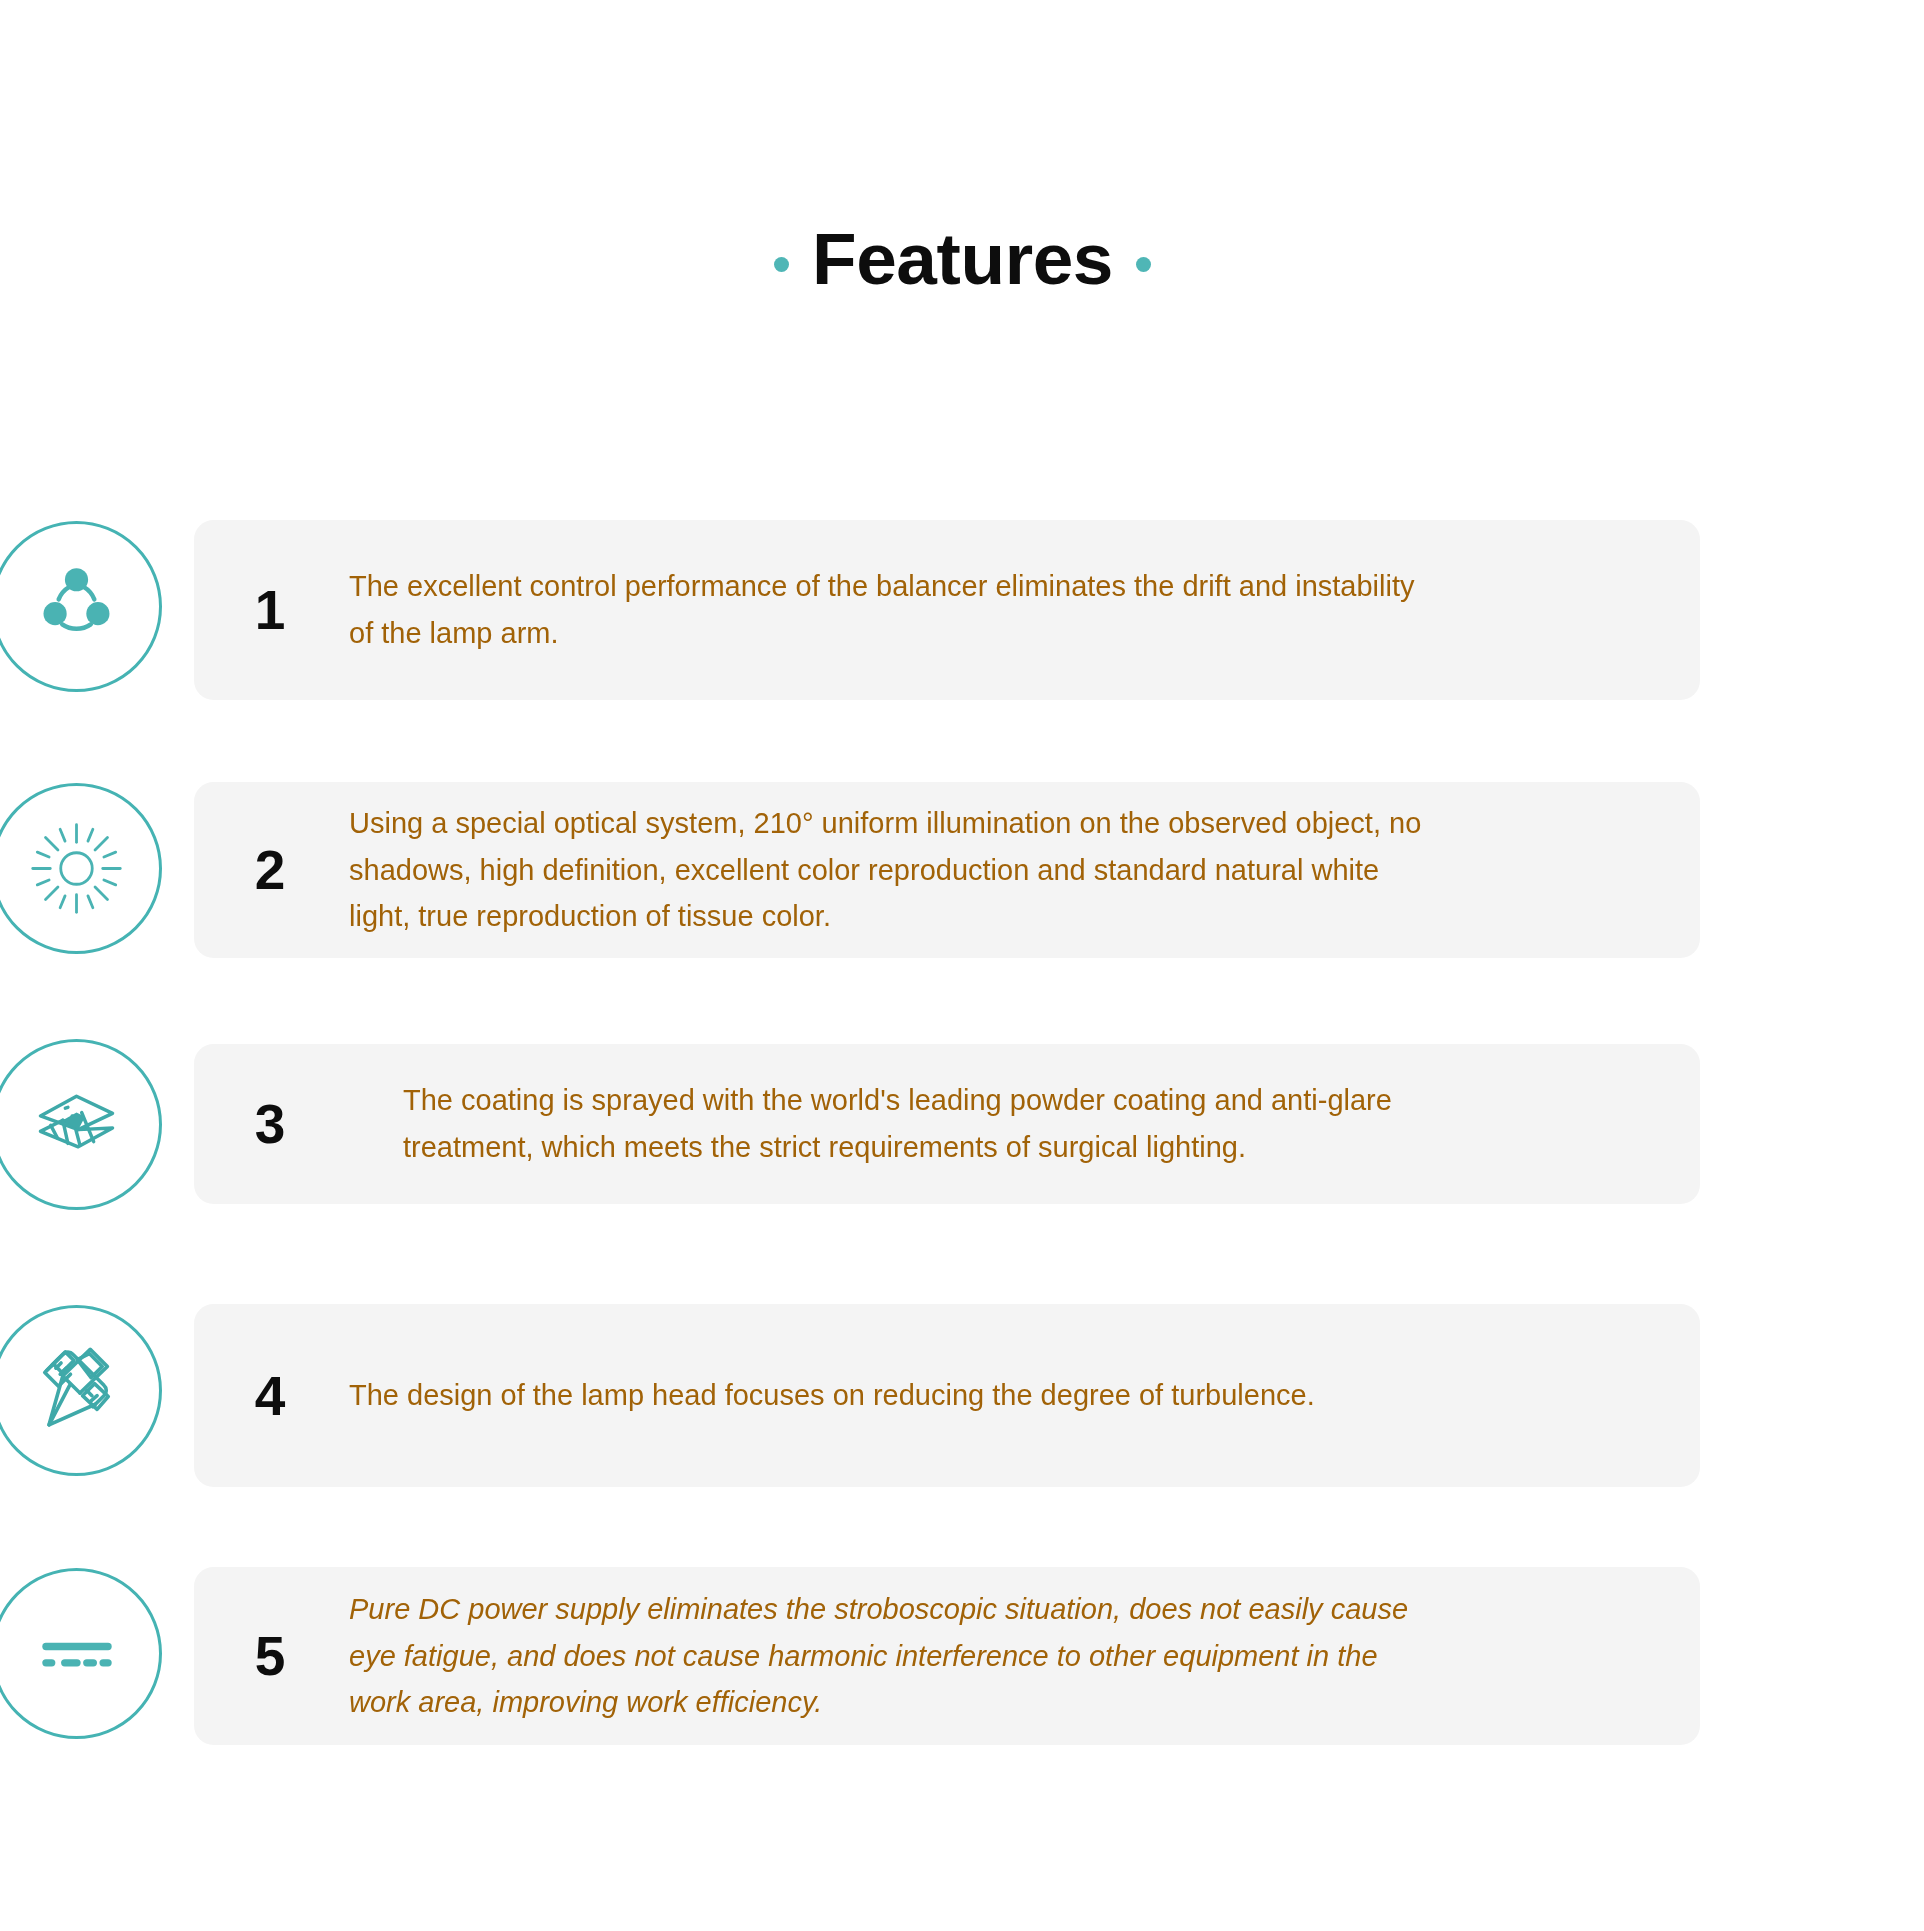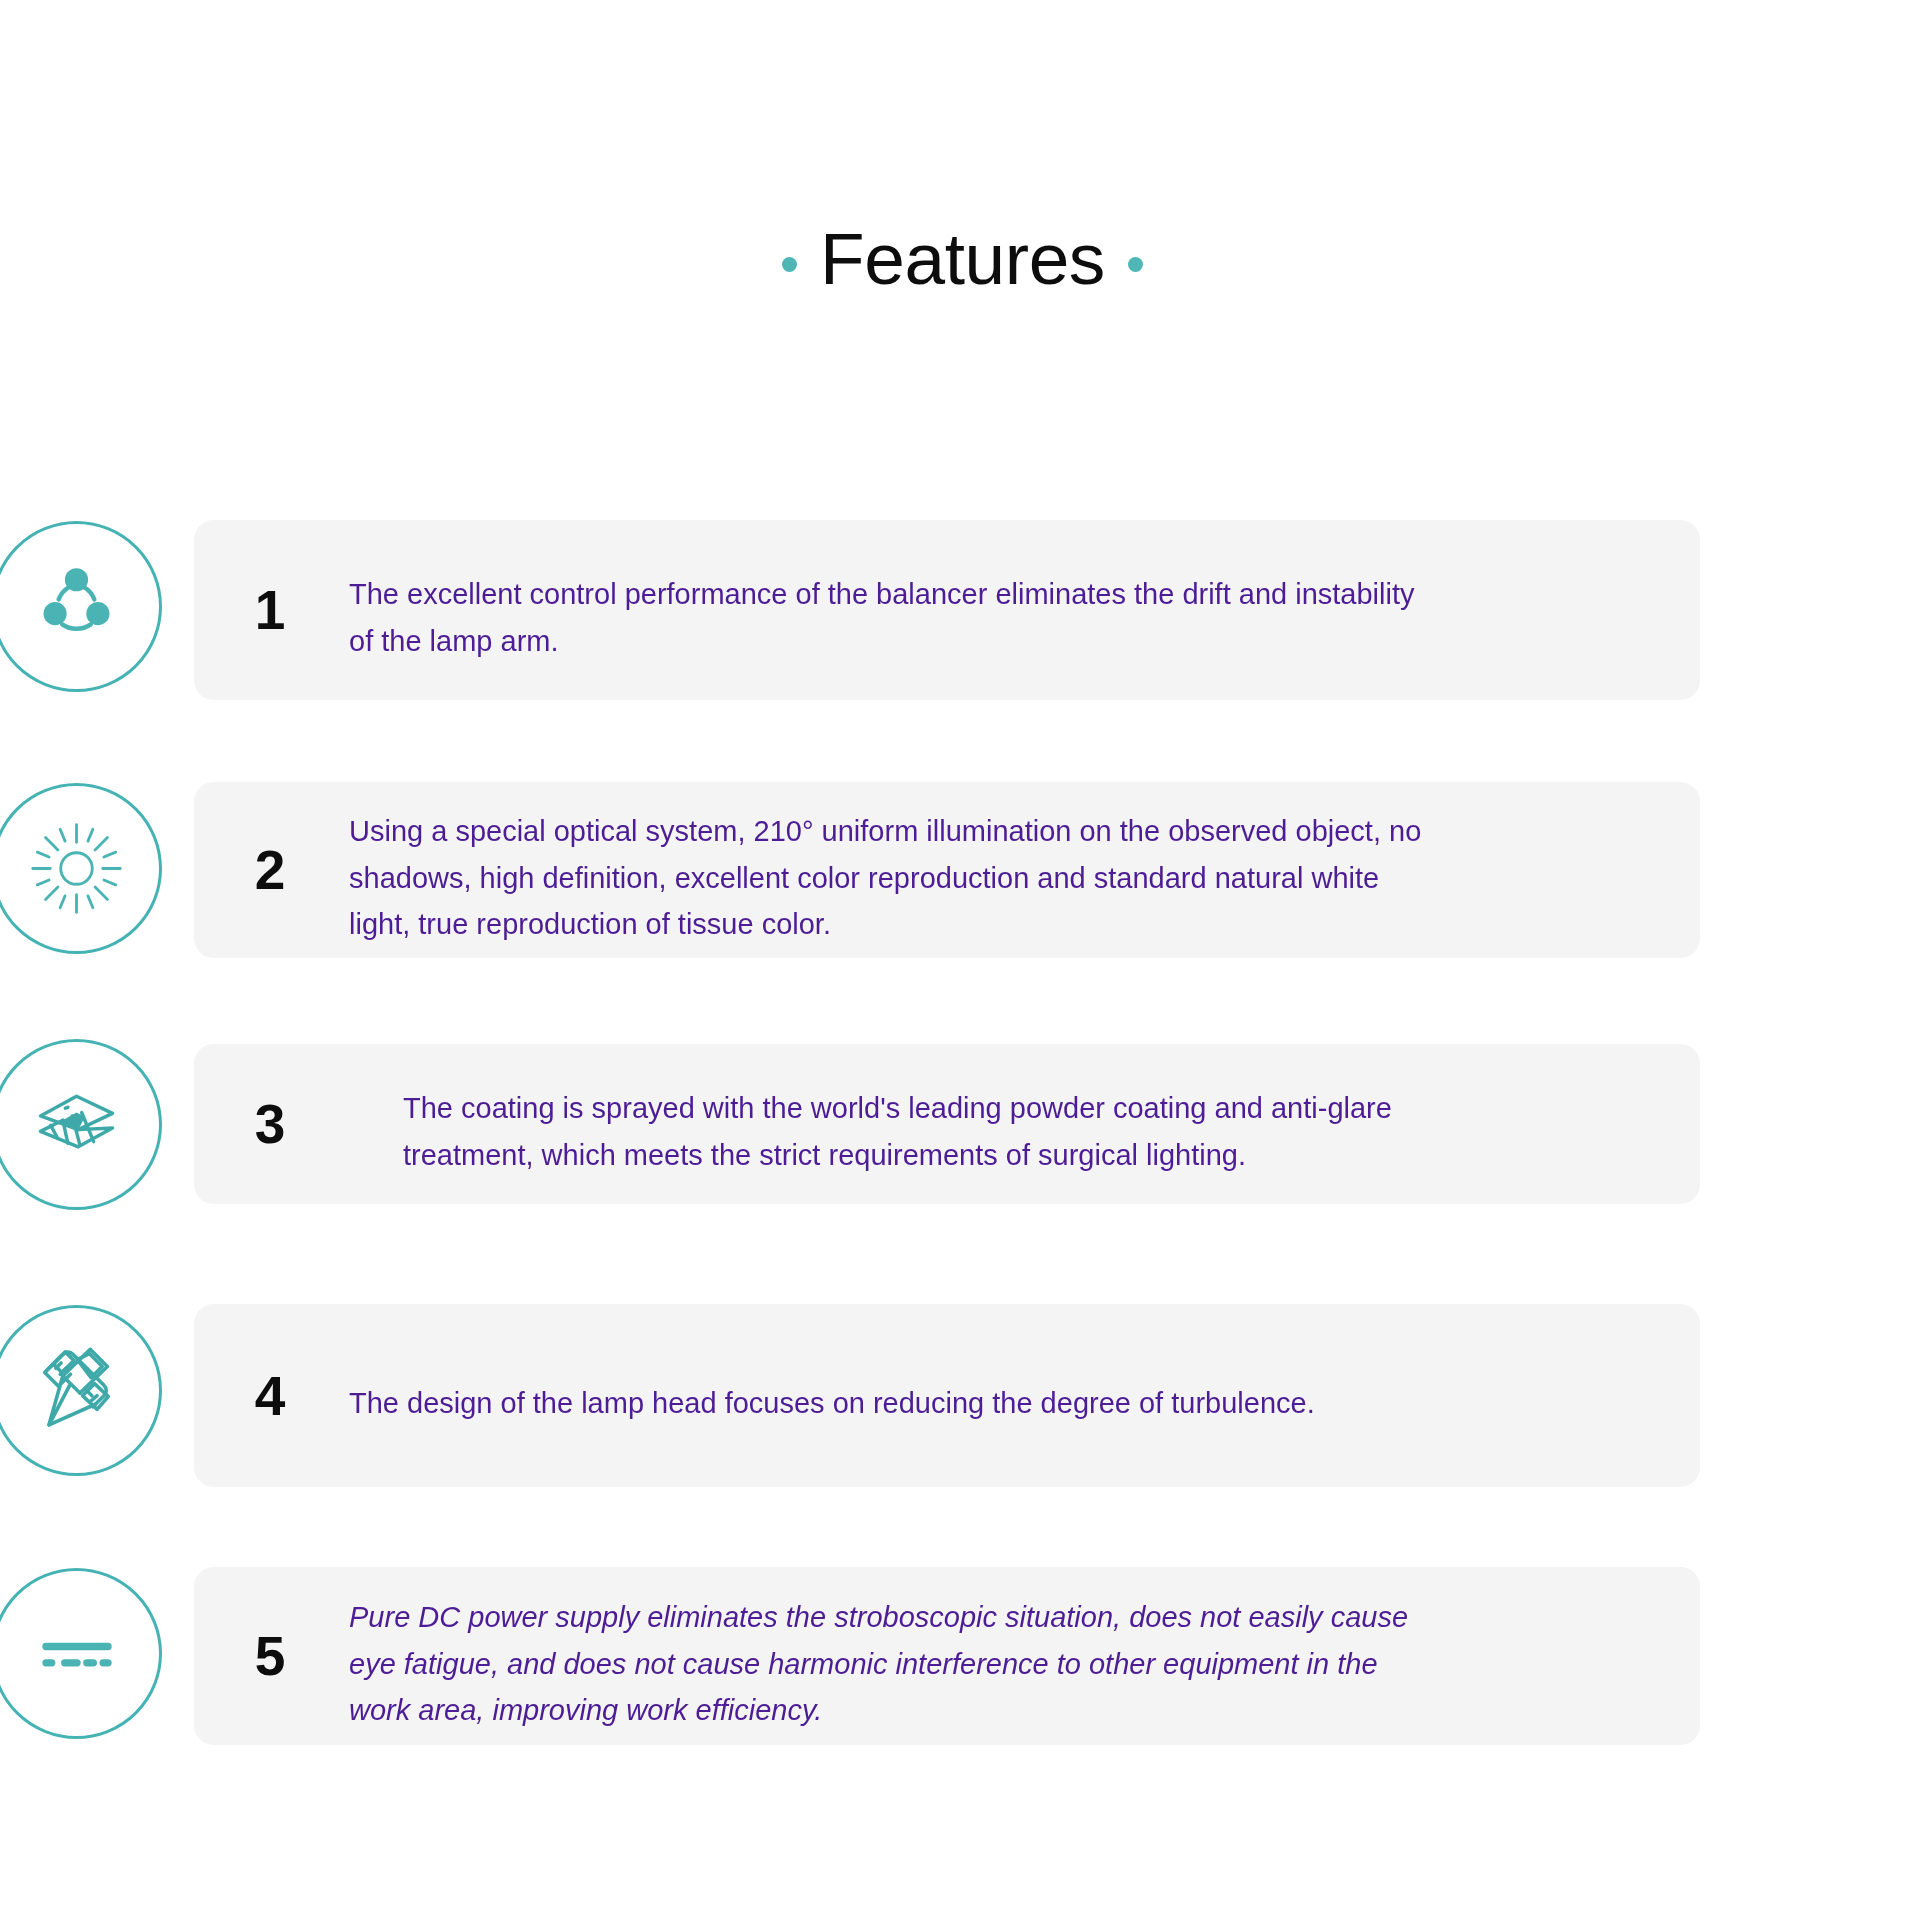--- a/index.html
+++ b/index.html
@@ -36,21 +36,21 @@
   .title-dot {
     width: 15px;
     height: 15px;
     border-radius: 50%;
     background: #4fb6b6;
     flex: 0 0 auto;
     margin-top: 10.7px;
   }
   .title-text {
     font-size: 73px;
-    font-weight: 400;
+    font-weight: 700;
     color: #0d0d0d;
     letter-spacing: -0.4px;
     line-height: 1.05;
     white-space: nowrap;
   }
 
   
   .features {
     position: absolute;
     top: 520px;
@@ -103,29 +103,29 @@
     align-items: center;
     justify-content: center;
     font-size: 55px;
     font-weight: 700;
     color: #0d0d0d;
   }
 
   .feature-text {
     position: absolute;
     left: 349px;
-    top: 8px;
+    top: 0;
     width: 1096px;
     height: 180px;
     display: flex;
     flex-direction: column;
     justify-content: center;
     font-size: 29px;
     line-height: 1.62;
-    color: #4c1d95;
+    color: #a16207;
     font-weight: 400;
   }
   .feature-text.indented { left: 356px; }
 
   
   .row-1 { height: 180px; margin-bottom: 82px; }
   .row-2 { height: 176px; margin-bottom: 86px; }
   .row-3 { height: 160px; margin-bottom: 100px; }
   .row-4 { height: 183px; margin-bottom: 80px; }
   .row-5 { height: 178px; margin-bottom: 0; }

